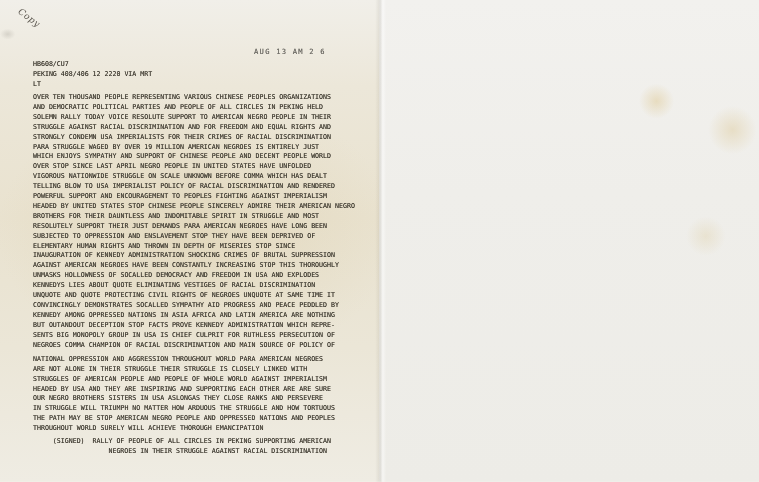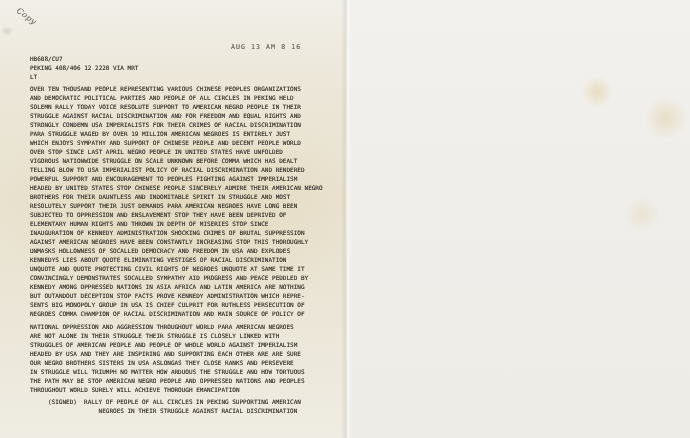--- a/index.html
+++ b/index.html
@@ -52,21 +52,21 @@
   .l-sig    {position:absolute;left:48px;top:397px;}
   .smudge-tl{position:absolute;left:0;top:26px;width:14px;height:10px;background:radial-gradient(ellipse at center,rgba(140,135,125,0.25),rgba(140,135,125,0) 70%);}
 </style>
 </head>
 <body>
 
 <div class="scan">
 
   <div class="page-left">
     <div class="hand-copy">Copy</div>
-    <div class="stamp">AUG 13 AM 8 16</div>
+    <div class="stamp">AUG 13 AM 2 6</div>
     <div class="typed l-routing">HB608/CU7</div>
     <div class="typed l-origin">PEKING 408/406 12 2220 VIA MRT</div>
     <div class="typed l-svc">LT</div>
     <div class="typed l-body1">OVER TEN THOUSAND PEOPLE REPRESENTING VARIOUS CHINESE PEOPLES ORGANIZATIONS
 AND DEMOCRATIC POLITICAL PARTIES AND PEOPLE OF ALL CIRCLES IN PEKING HELD
 SOLEMN RALLY TODAY VOICE RESOLUTE SUPPORT TO AMERICAN NEGRO PEOPLE IN THEIR
 STRUGGLE AGAINST RACIAL DISCRIMINATION AND FOR FREEDOM AND EQUAL RIGHTS AND
 STRONGLY CONDEMN USA IMPERIALISTS FOR THEIR CRIMES OF RACIAL DISCRIMINATION
 PARA STRUGGLE WAGED BY OVER 19 MILLION AMERICAN NEGROES IS ENTIRELY JUST
 WHICH ENJOYS SYMPATHY AND SUPPORT OF CHINESE PEOPLE AND DECENT PEOPLE WORLD

